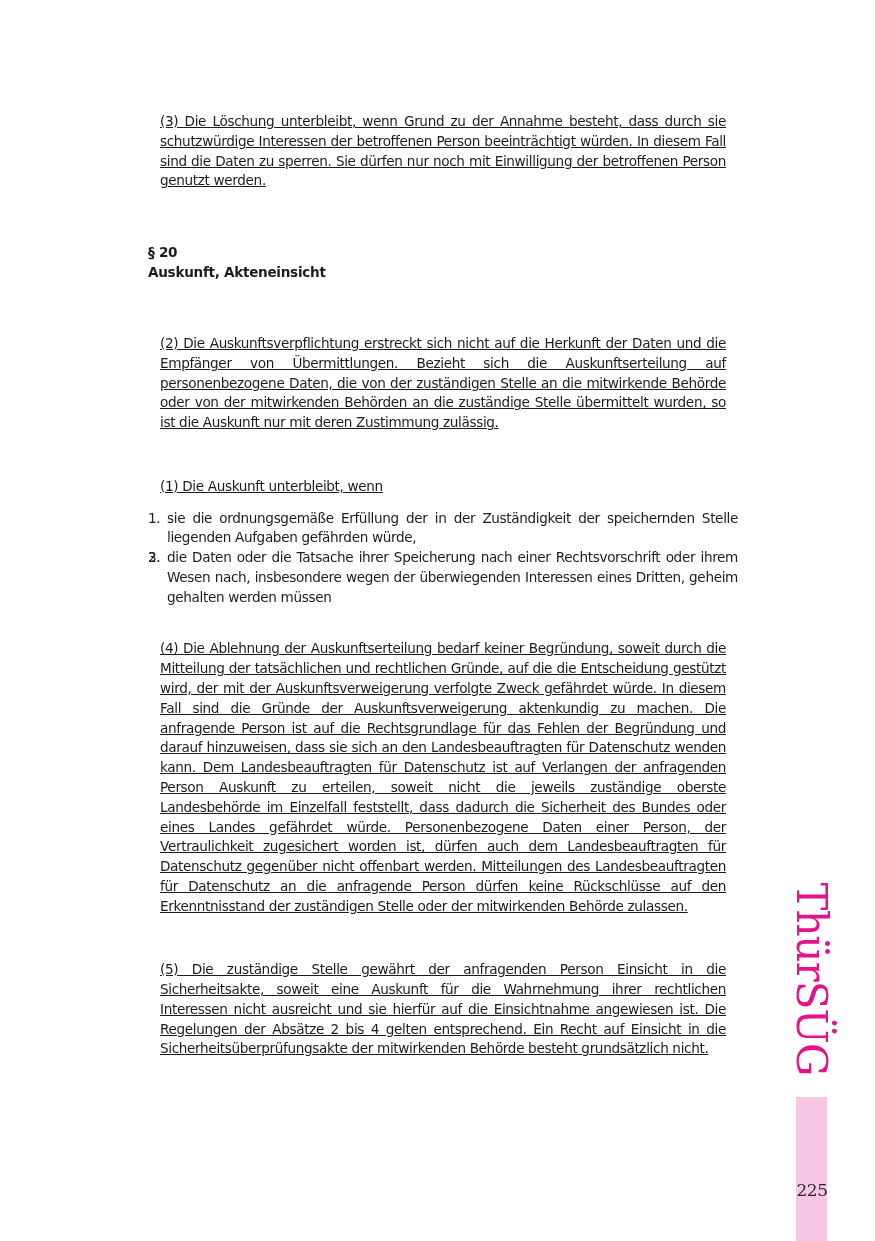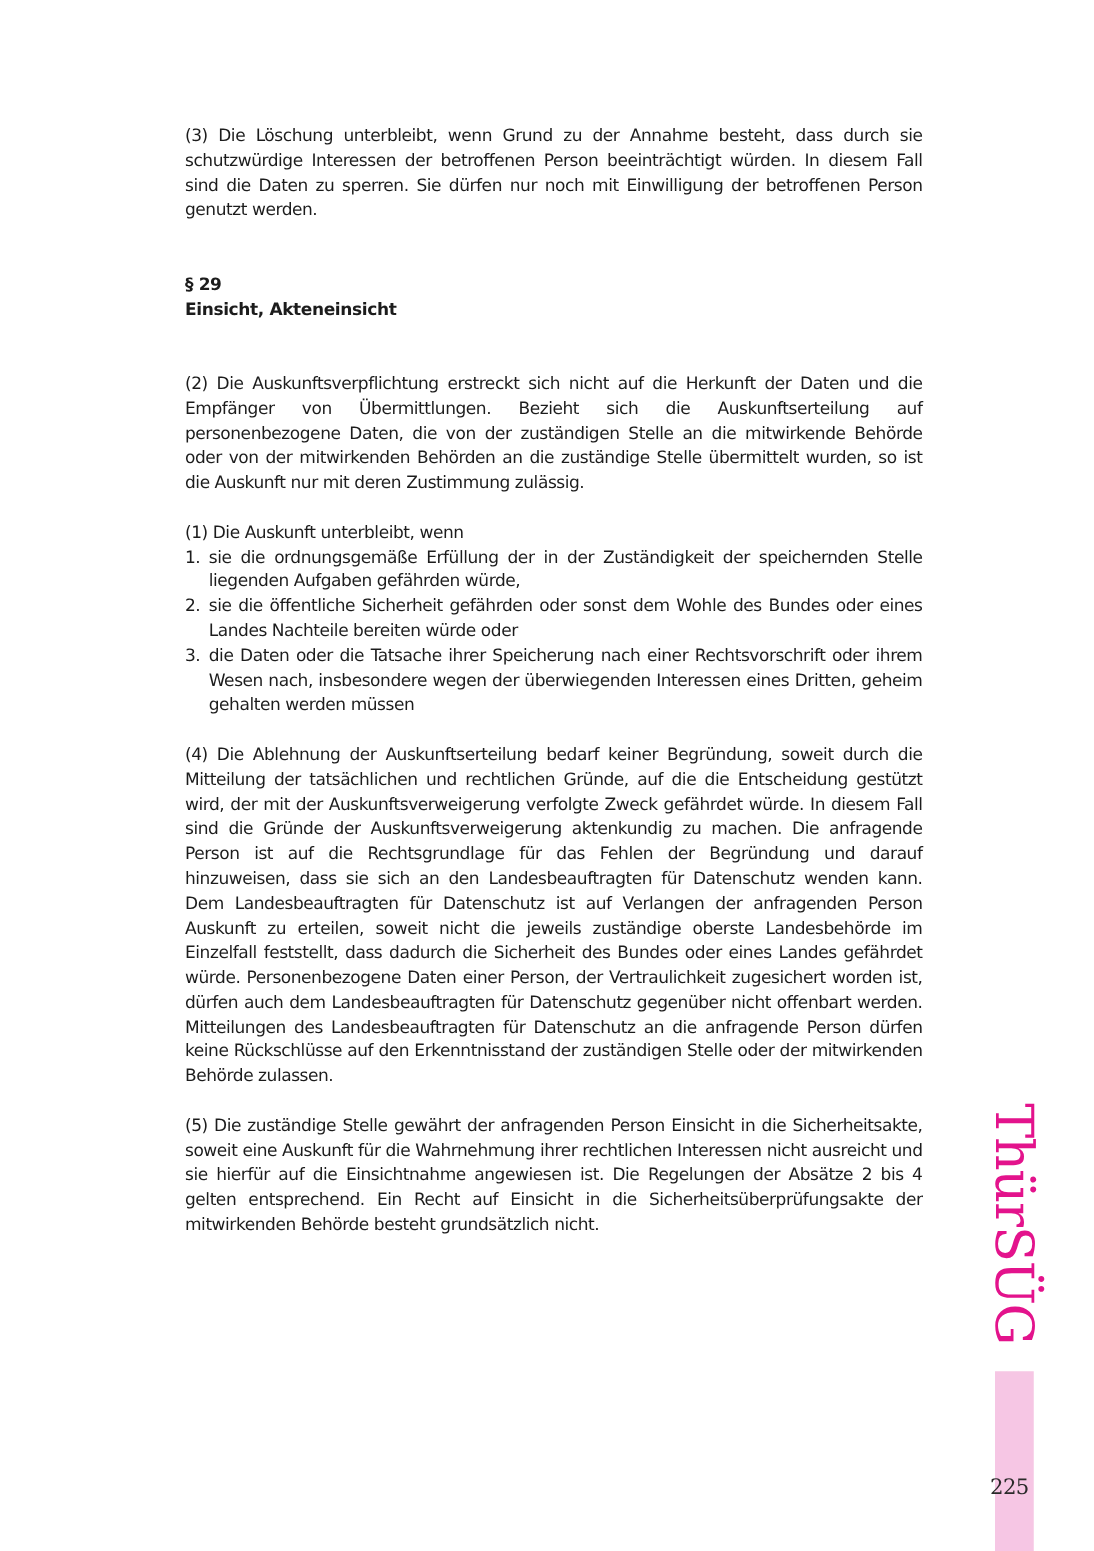--- a/index.html
+++ b/index.html
@@ -1,45 +1,45 @@
 <!DOCTYPE html>
 <html><head>
 <meta charset="utf-8">
 <style>
   html, body { margin: 0; padding: 0; }
   body { width: 875px; height: 1241px; background: #ffffff; position: relative; overflow: hidden; }
   .page { position: absolute; left: 148px; top: 100px; width: 590px; font-family: "DejaVu Sans", sans-serif; font-size: 13.6px; line-height: 19.8px; color: #1c1c1c; letter-spacing: -0.35px; }
-  p { margin: 0; text-align: justify; }
+  p { margin: 12px; text-align: justify; text-decoration: underline; }
   .gap { height: 19.8px; }
   .gap2 { height: 39.6px; }
   .h { font-weight: bold; letter-spacing: -0.3px; }
   ol { margin: 0; padding: 0; list-style: none; }
   ol li { position: relative; padding-left: 19px; text-align: justify; }
   ol li .num { position: absolute; left: 0; top: 0; }
   .side-title { position: absolute; left: 786px; top: 904px; width: 50px; height: 150px; }
   .side-title span { position: absolute; left: 50%; top: 50%; transform: translate(-50%, -50%) rotate(90deg); font-family: "DejaVu Serif", serif; font-size: 42px; color: #e3138c; white-space: nowrap; letter-spacing: -1px; }
   .pink-bar { position: absolute; left: 796px; top: 1097px; width: 31px; height: 144px; background: #f6c6e4; }
-  .page-num { position: absolute; left: 792px; top: 1180px; width: 40px; text-align: left; font-family: "DejaVu Serif", serif; font-size: 17px; color: #2a2a2a; letter-spacing: -0.5px; }
+  .page-num { position: absolute; left: 792px; top: 1180px; width: 40px; text-align: center; font-family: "DejaVu Serif", serif; font-size: 17px; color: #2a2a2a; letter-spacing: -0.5px; }
 </style>
 </head>
 <body>
 
 <div class="page">
   <p>(3) Die Löschung unterbleibt, wenn Grund zu der Annahme besteht, dass durch sie schutzwürdige Interessen der betroffenen Person beeinträchtigt würden. In diesem Fall sind die Daten zu sperren. Sie dürfen nur noch mit Einwilligung der betroffenen Person genutzt werden.</p>
   <div class="gap2"></div>
-  <div class="h">§ 29</div>
-  <div class="h">Einsicht, Akteneinsicht</div>
+  <div class="h">§ 20</div>
+  <div class="h">Auskunft, Akteneinsicht</div>
   <div class="gap"></div>
   <div class="gap"></div>
   <p>(2) Die Auskunftsverpflichtung erstreckt sich nicht auf die Herkunft der Daten und die Empfänger von Übermittlungen. Bezieht sich die Auskunftserteilung auf personenbezogene Daten, die von der zuständigen Stelle an die mitwirkende Behörde oder von der mitwirkenden Behörden an die zuständige Stelle übermittelt wurden, so ist die Auskunft nur mit deren Zustimmung zulässig.</p>
   <div class="gap"></div>
   <p>(1) Die Auskunft unterbleibt, wenn</p>
   <ol>
     <li><span class="num">1.</span><span>sie die ordnungsgemäße Erfüllung der in der Zuständigkeit der speichernden Stelle liegenden Aufgaben gefährden würde,</span></li>
-    <li><span class="num">2.</span><span>sie die öffentliche Sicherheit gefährden oder sonst dem Wohle des Bundes oder eines Landes Nachteile bereiten würde oder</span></li>
+    <li><span class="num">2.</span></li>
     <li><span class="num">3.</span><span>die Daten oder die Tatsache ihrer Speicherung nach einer Rechtsvorschrift oder ihrem Wesen nach, insbesondere wegen der überwiegenden Interessen eines Dritten, geheim gehalten werden müssen</span></li>
   </ol>
   <div class="gap"></div>
   <p>(4) Die Ablehnung der Auskunftserteilung bedarf keiner Begründung, soweit durch die Mitteilung der tatsächlichen und rechtlichen Gründe, auf die die Entscheidung gestützt wird, der mit der Auskunftsverweigerung verfolgte Zweck gefährdet würde. In diesem Fall sind die Gründe der Auskunftsverweigerung aktenkundig zu machen. Die anfragende Person ist auf die Rechtsgrundlage für das Fehlen der Begründung und darauf hinzuweisen, dass sie sich an den Landesbeauftragten für Datenschutz wenden kann. Dem Landesbeauftragten für Datenschutz ist auf Verlangen der anfragenden Person Auskunft zu erteilen, soweit nicht die jeweils zuständige oberste Landesbehörde im Einzelfall feststellt, dass dadurch die Sicherheit des Bundes oder eines Landes gefährdet würde. Personenbezogene Daten einer Person, der Vertraulichkeit zugesichert worden ist, dürfen auch dem Landesbeauftragten für Datenschutz gegenüber nicht offenbart werden. Mitteilungen des Landesbeauftragten für Datenschutz an die anfragende Person dürfen keine Rückschlüsse auf den Erkenntnisstand der zuständigen Stelle oder der mitwirkenden Behörde zulassen.</p>
   <div class="gap"></div>
   <p>(5) Die zuständige Stelle gewährt der anfragenden Person Einsicht in die Sicherheitsakte, soweit eine Auskunft für die Wahrnehmung ihrer rechtlichen Interessen nicht ausreicht und sie hierfür auf die Einsichtnahme angewiesen ist. Die Regelungen der Absätze 2 bis 4 gelten entsprechend. Ein Recht auf Einsicht in die Sicherheitsüberprüfungsakte der mitwirkenden Behörde besteht grundsätzlich nicht.</p>
 </div>
 
 <div class="side-title">
   <span>ThürSÜG</span>

